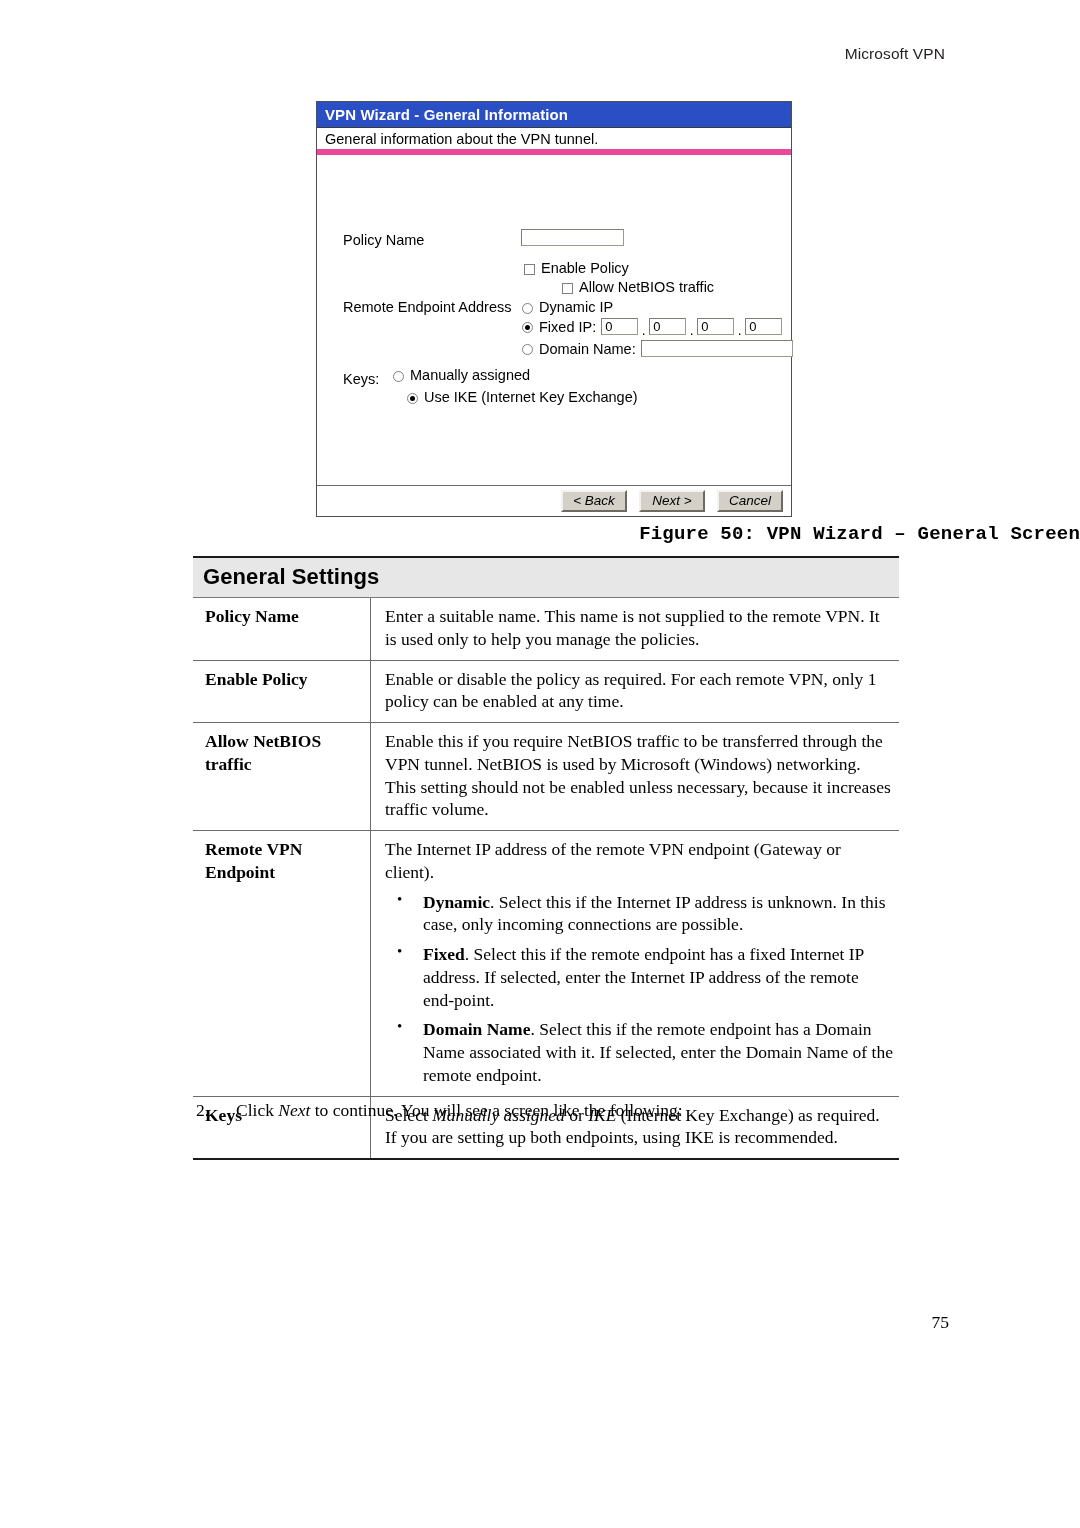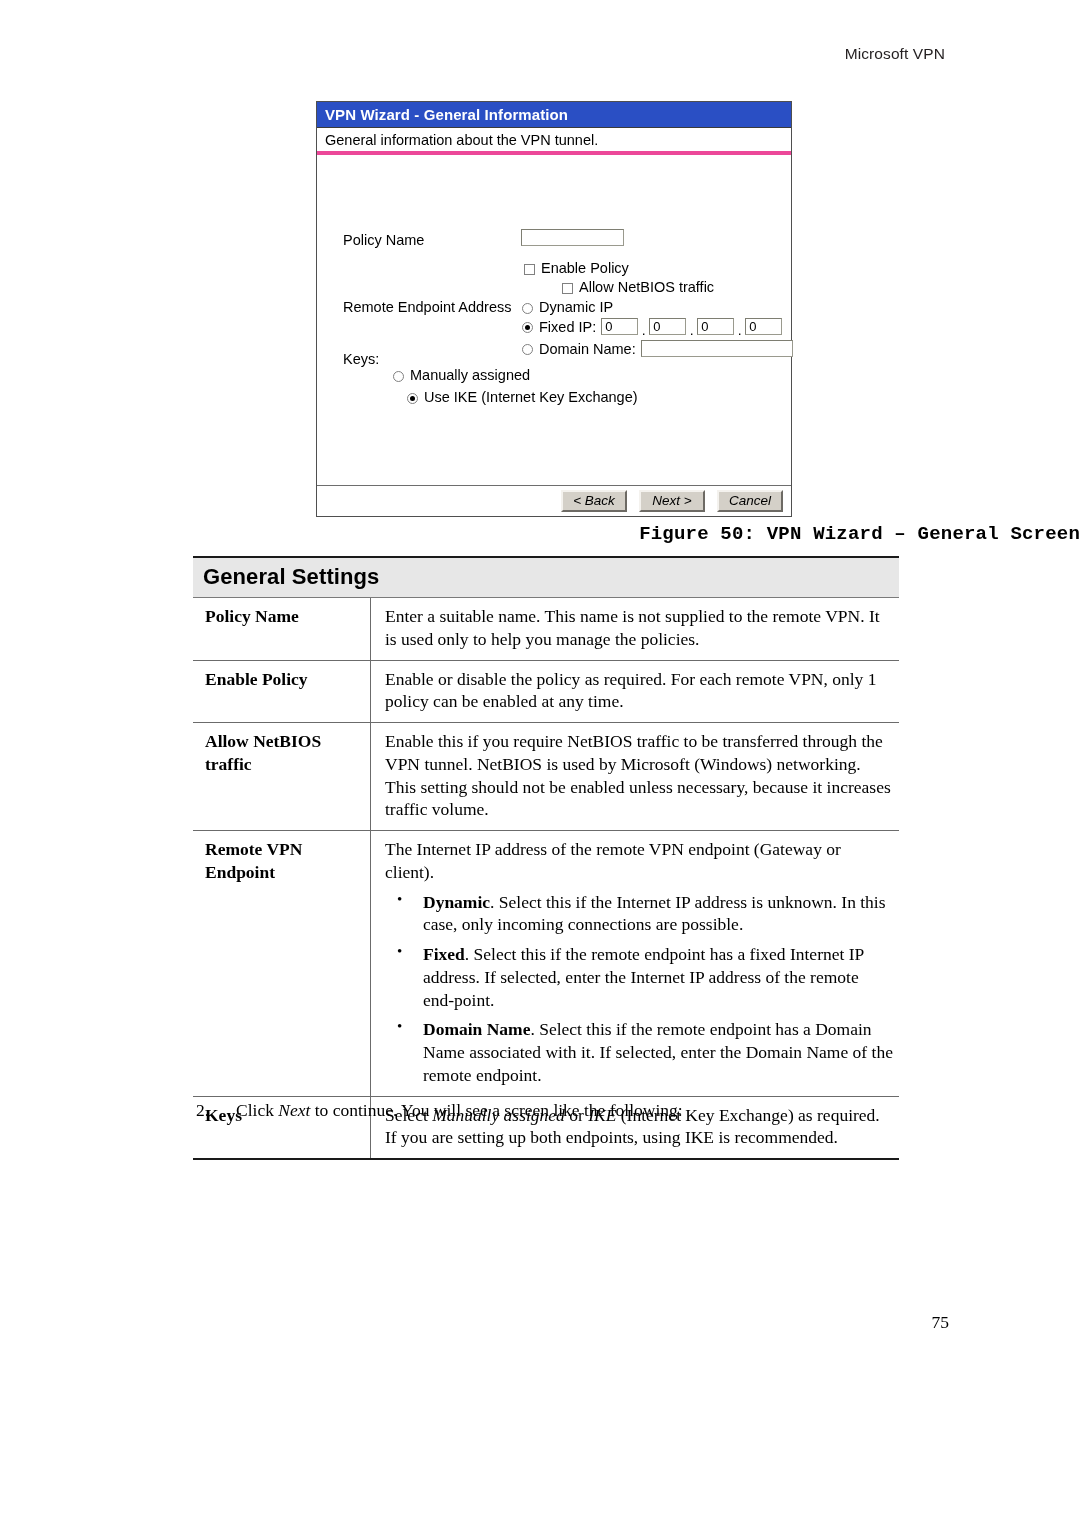--- a/index.html
+++ b/index.html
@@ -50,21 +50,21 @@
   .dlg-title-text {
     color: #ffffff;
     font-size: 15px;
     font-weight: bold;
     letter-spacing: .1px;
     white-space: nowrap;
   }
   .dlg-subbar {
     height: 27px;
     background: #ffffff;
-    border-bottom: 4px solid #ec4899;
+    border-bottom: 6px solid #ec4899;
     display: flex;
     align-items: center;
     padding-left: 8px;
     box-sizing: border-box;
   }
   .dlg-sub-text {
     font-size: 14.5px;
     color: #000000;
     white-space: nowrap;
   }
@@ -319,21 +319,21 @@
       <span class="txtbox" style="width:37px;">0</span>
     </div>
 
     <div class="frow" style="left:205px; top:185px;">
       <span class="rad"></span>
       <span class="flabel">Domain Name:</span>
       <span style="display:inline-block;width:5px;"></span>
       <span class="txtbox" style="width:152px;"></span>
     </div>
 
-    <div class="frow" style="left:26px; top:196px;">
+    <div class="frow" style="left:26px; top:216px;">
       <span class="flabel">Keys:</span>
     </div>
     <div class="frow" style="left:76px; top:212px;">
       <span class="rad"></span>
       <span class="flabel">Manually assigned</span>
     </div>
     <div class="frow" style="left:90px; top:234px;">
       <span class="rad on"></span>
       <span class="flabel">Use IKE (Internet Key Exchange)</span>
     </div>

